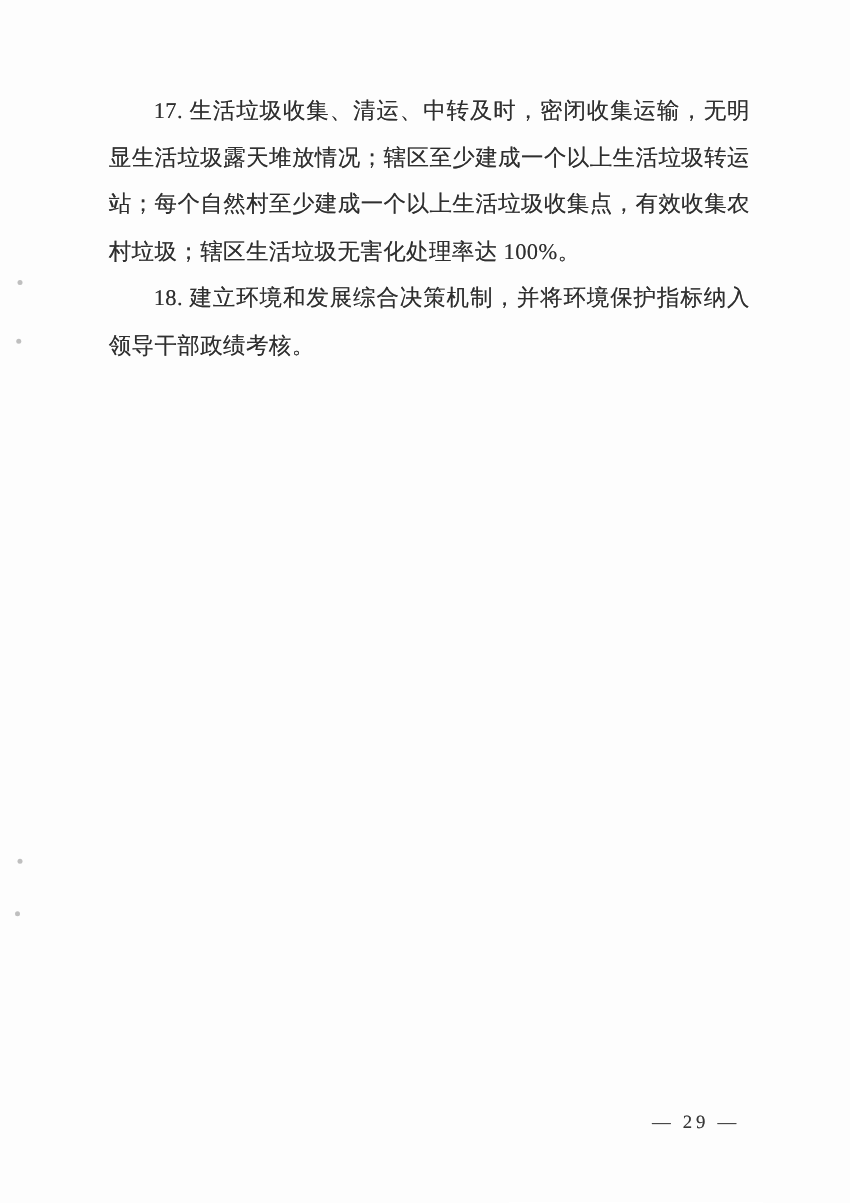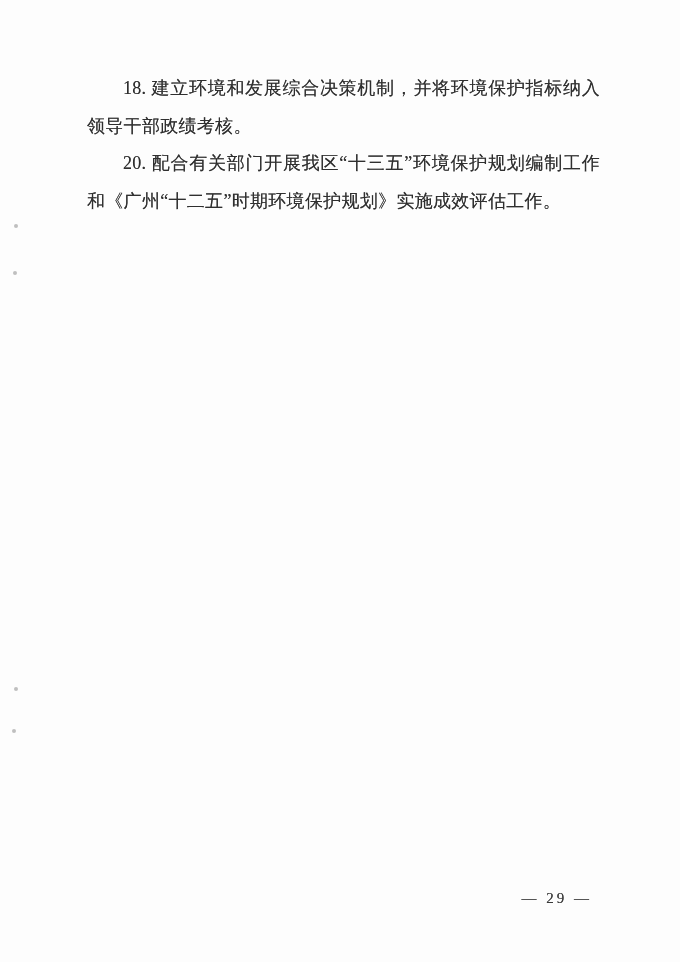--- a/index.html
+++ b/index.html
@@ -57,22 +57,22 @@
   .speck.s2 { left: 13px; top: 271px; }
   .speck.s3 { left: 14px; top: 687px; }
   .speck.s4 { left: 12px; top: 729px; }
 </style>
 </head>
 <body>
 
 <div class="page">
 
   <div class="content">
+    <p class="indent">17. 生活垃圾收集、清运、中转及时，密闭收集运输，无明显生活垃圾露天堆放情况；辖区至少建成一个以上生活垃圾转运站；每个自然村至少建成一个以上生活垃圾收集点，有效收集农村垃圾；辖区生活垃圾无害化处理率达 100%。</p>
     <p class="indent">18. 建立环境和发展综合决策机制，并将环境保护指标纳入领导干部政绩考核。</p>
-    <p class="indent">20. 配合有关部门开展我区“十三五”环境保护规划编制工作和《广州“十二五”时期环境保护规划》实施成效评估工作。</p>
   </div>
 
   <div class="footer">— 29 —</div>
 
   <div class="speck s1"></div>
   <div class="speck s2"></div>
   <div class="speck s3"></div>
   <div class="speck s4"></div>
 
 </div>

